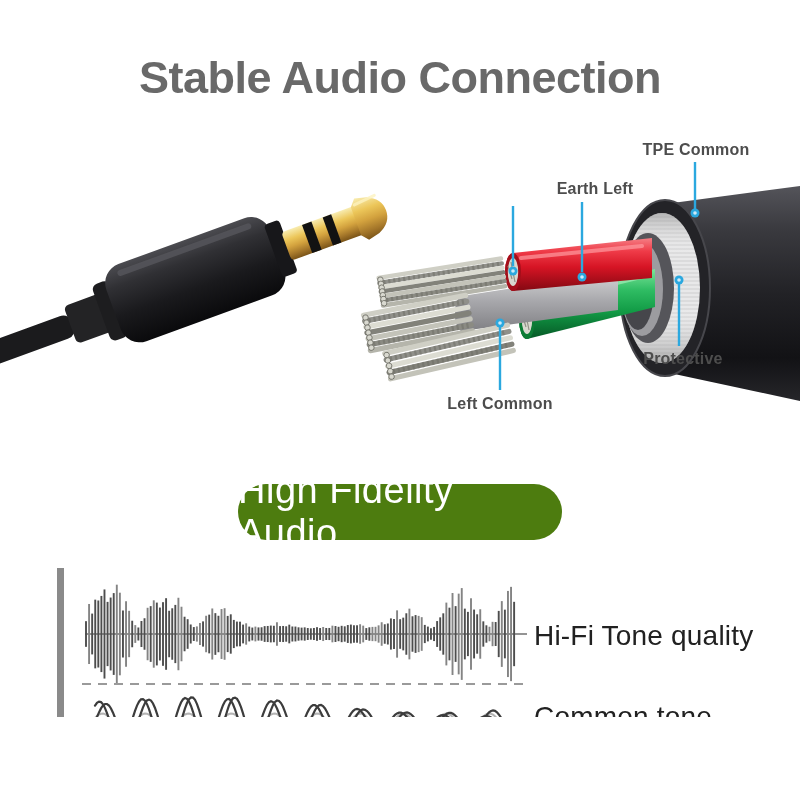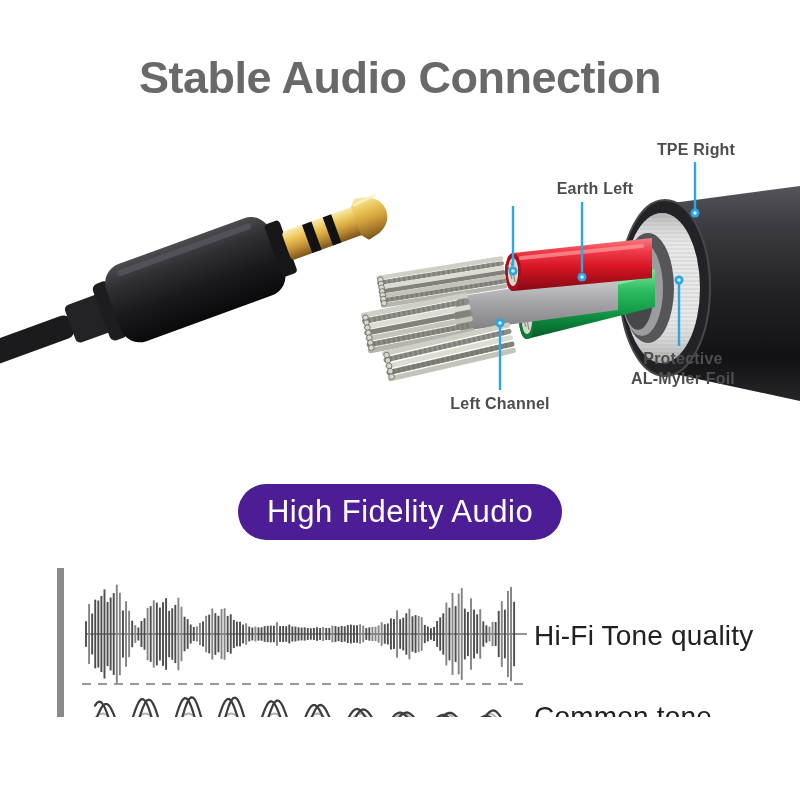--- a/index.html
+++ b/index.html
@@ -16,22 +16,22 @@
     position:absolute;font-size:16px;font-weight:700;color:#4d4d4d;
     text-align:center;line-height:1.22;letter-spacing:0.2px;
   }
   .co-right{left:420px;top:184px;width:142px;}
   .co-earth{left:530px;top:179px;width:130px;}
   .co-tpe{left:632px;top:140px;width:128px;}
   .co-left{left:430px;top:394px;width:140px;}
   .co-prot{left:601px;top:349px;width:164px;}
   .pill{
     position:absolute;left:238px;top:484px;width:324px;height:56px;
-    background:#4c1d95;border-radius:30px;display:flex;align-items:center;justify-content:center;
-    color:#ffffff;font-size:31px;font-weight:400;letter-spacing:0.5px;
+    background:#4d7c0f;border-radius:30px;display:flex;align-items:center;justify-content:center;
+    color:#ffffff;font-size:38px;font-weight:400;letter-spacing:0.5px;
   }
   .wave-svg{position:absolute;left:0;top:555px;}
   .wave-label{
     position:absolute;font-size:28px;font-weight:400;color:#212121;letter-spacing:0.2px;
   }
   .wl-hifi{left:534px;top:620px;}
   .wl-common{left:534px;top:701px;}
 </style>
 </head>
 <body>
@@ -219,25 +219,24 @@
           <circle cx="500" cy="323" r="1.8" fill="#cfeaf8"></circle>
         </g>
       <g>
           <circle cx="679" cy="280" r="4.5" fill="#2BA8DF"></circle>
           <circle cx="679" cy="280" r="1.8" fill="#cfeaf8"></circle>
         </g>
     </g>
   </svg>
 
   <div class="callout co-earth">Earth Left</div>
-  <div class="callout co-tpe">TPE Right</div>
-  <div class="callout co-left">Left Channel</div>
+  <div class="callout co-tpe">TPE Common</div>
+  <div class="callout co-left">Left Common</div>
   <div class="callout co-prot">
     <span style="display:block">Protective</span>
-    <span style="display:block">AL-Myler Foil</span>
   </div>
 
   <div class="pill">
     <span>High Fidelity Audio</span>
   </div>
 
   <svg class="wave-svg" width="800" height="230" viewBox="0 555 800 230">
     <rect x="57" y="568" width="7" height="197" fill="#8a8a8a"></rect>
     <rect x="57" y="757" width="686" height="8" fill="#8a8a8a"></rect>
     <line x1="85" y1="634" x2="527" y2="634" stroke="#707070" stroke-width="1.6"></line>

